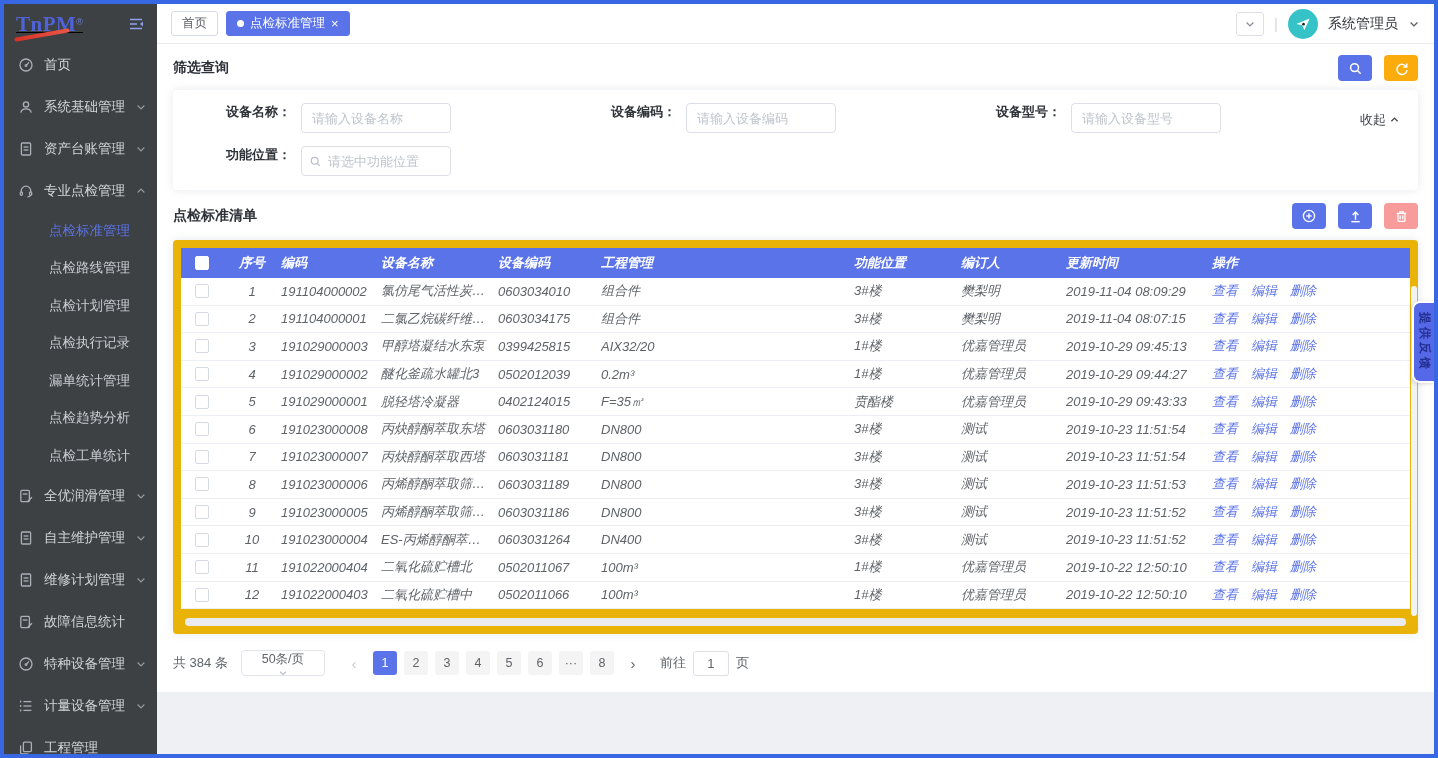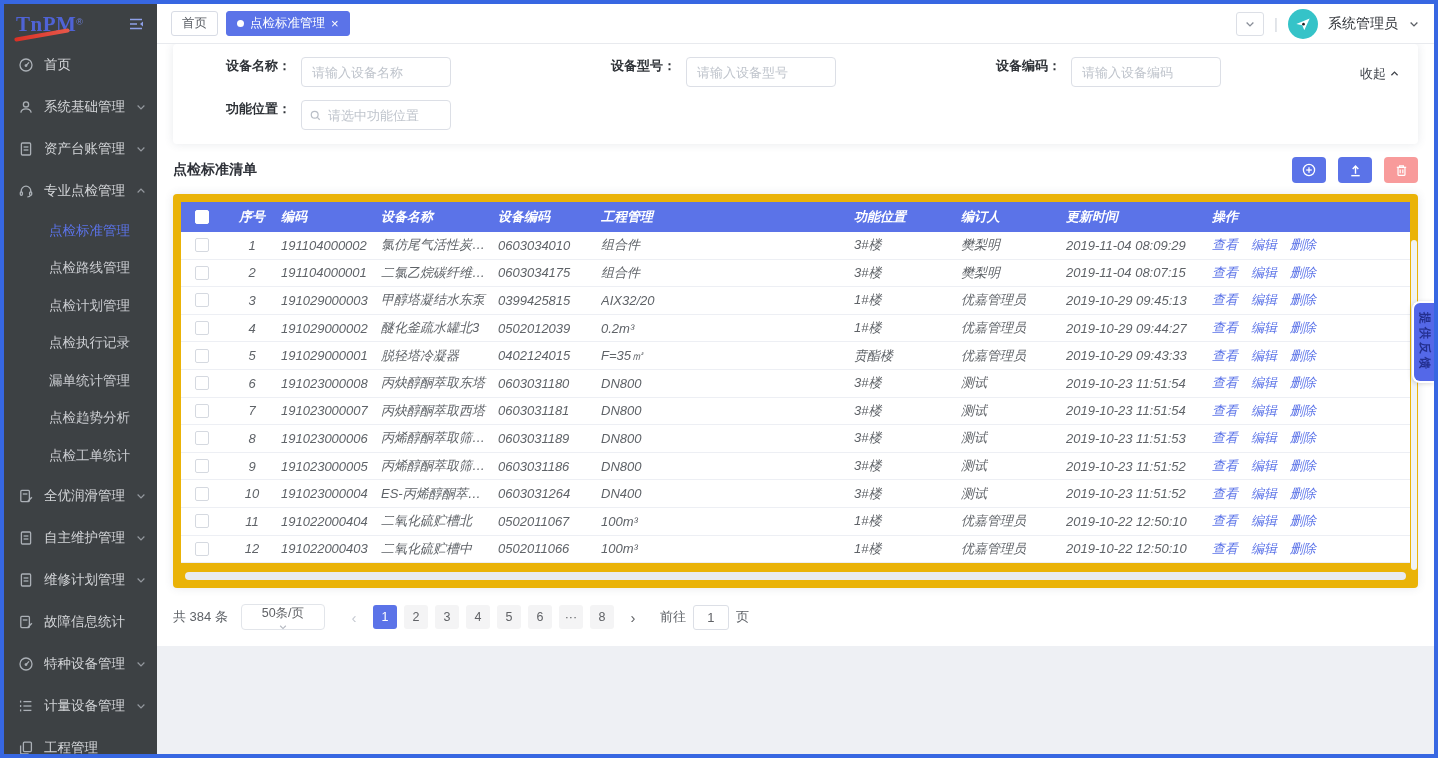--- a/index.html
+++ b/index.html
@@ -1,21 +1,21 @@
 <!DOCTYPE html>
 <html><head>
 <meta charset="utf-8">
 <style>
   html,body{margin:0;padding:0;background:#dfe3ea;}
   *{box-sizing:border-box;}
   .window{width:1438px;height:758px;border:4px solid #3767e2;background:#fff;display:flex;
     position:relative;overflow:hidden;font-family:"Liberation Sans","DejaVu Sans",sans-serif;}
   
   .sidebar{width:153px;background:#3d4144;flex-shrink:0;overflow:hidden;}
-  .logo-row{height:40px;display:flex;align-items:center;justify-content:space-between;padding:2px 12px;}
+  .logo-row{height:40px;display:flex;align-items:center;justify-content:space-between;padding:2px 12px;text-decoration:underline;}
   .logo{position:relative;cursor:default;}
   .logo-text{font-family:"Liberation Serif","DejaVu Serif",serif;font-weight:bold;font-size:21px;color:#4f63d6;letter-spacing:.5px;}
   .logo-reg{font-size:9px;color:#6d7fd9;vertical-align:super;}
   .logo-swoosh{position:absolute;left:-2px;bottom:0px;width:56px;height:4px;background:linear-gradient(90deg,#d93025,#e8584a);border-radius:2px;transform:rotate(-10deg);}
   .collapse-icon{color:#8ea0e8;display:flex;cursor:pointer;}
   .menu-item{height:42px;display:flex;align-items:center;padding:0 10px 0 14px;color:#d4d6d9;font-size:13.5px;cursor:pointer;}
   .mi-icon{width:17px;margin-right:9px;color:#abb0b6;display:flex;flex-shrink:0;}
   .mi-label{flex:1;white-space:nowrap;}
   .mi-chev{color:#94989e;display:flex;}
   .submenu-item{height:37.5px;display:flex;align-items:center;padding-left:45px;color:#ccced2;font-size:13.5px;cursor:pointer;white-space:nowrap;}
@@ -315,40 +315,61 @@
           <svg width="12" height="12" viewBox="0 0 16 16" fill="none" stroke="currentColor" stroke-width="1.8">
               <polyline points="3.5 6 8 10.5 12.5 6"></polyline>
             </svg>
         </span>
       </div>
     </div>
 
     <div class="content">
       <div class="panel">
 
+        <div class="section-head">
+          <span class="sec-title">筛选查询</span>
+          <div class="head-btns">
+            <button class="btn blue">
+              <span>
+                  <svg width="15" height="15" viewBox="0 0 16 16" fill="none" stroke="#fff" stroke-width="1.6">
+                    <circle cx="7" cy="7" r="4.2"></circle>
+                    <line x1="10.3" y1="10.3" x2="13.5" y2="13.5"></line>
+                  </svg>
+                </span>
+            </button>
+            <button class="btn orange">
+              <span>
+                  <svg width="15" height="15" viewBox="0 0 16 16" fill="none" stroke="#fff" stroke-width="1.6">
+                    <path d="M13.3 6.4 A5.4 5.4 0 1 0 13.9 9.6"></path>
+                    <polyline points="13.6 2.6 13.6 6.4 9.8 6.4"></polyline>
+                  </svg>
+                </span>
+            </button>
+          </div>
+        </div>
 
         <div class="filter-card">
           <a class="collapse-link">
             <span>收起</span>
             <span><svg width="11" height="11" viewBox="0 0 16 16" fill="none" stroke="currentColor" stroke-width="1.8">
                   <polyline points="3.5 10.5 8 6 12.5 10.5"></polyline>
                 </svg></span>
           </a>
           <div class="f-row" id="frow1">
               <div class="f-group">
                 <span class="f-label">设备名称：</span>
                 <input class="f-input" placeholder="请输入设备名称" style="">
               </div>
               <div class="f-group">
+                <span class="f-label">设备编码：</span>
+                <input class="f-input" placeholder="请输入设备编码" style="">
+              </div>
+              <div class="f-group">
                 <span class="f-label">设备型号：</span>
                 <input class="f-input" placeholder="请输入设备型号" style="">
-              </div>
-              <div class="f-group">
-                <span class="f-label">设备编码：</span>
-                <input class="f-input" placeholder="请输入设备编码" style="">
               </div>
             </div>
           <div class="f-row" id="frow2">
               <div class="f-group">
                 <span class="f-label">功能位置：</span>
                 <span class="f-input-wrap">
                   <span class="in-icon">
                     <svg width="13" height="13" viewBox="0 0 16 16" fill="none" stroke="currentColor" stroke-width="1.5">
                       <circle cx="7" cy="7" r="4.2"></circle>
                       <line x1="10.3" y1="10.3" x2="13.2" y2="13.2"></line>

